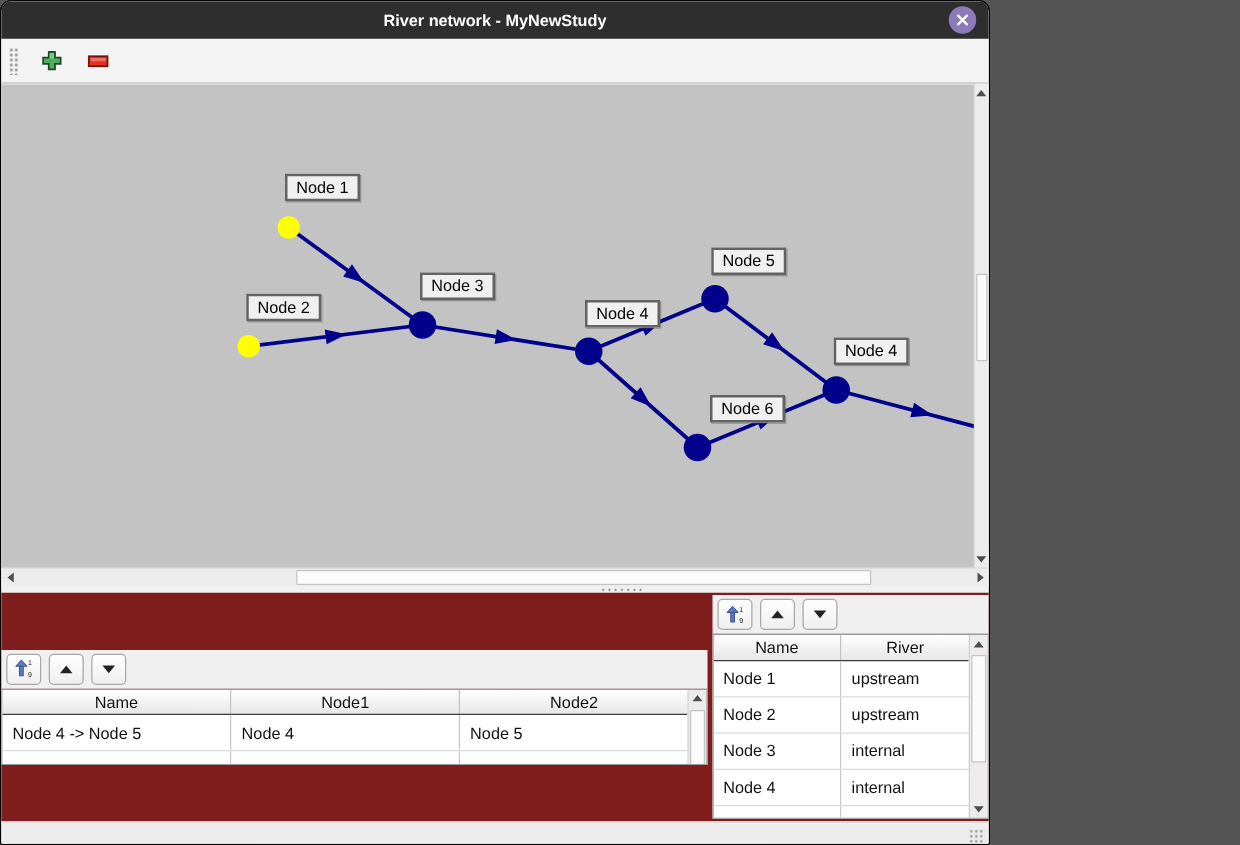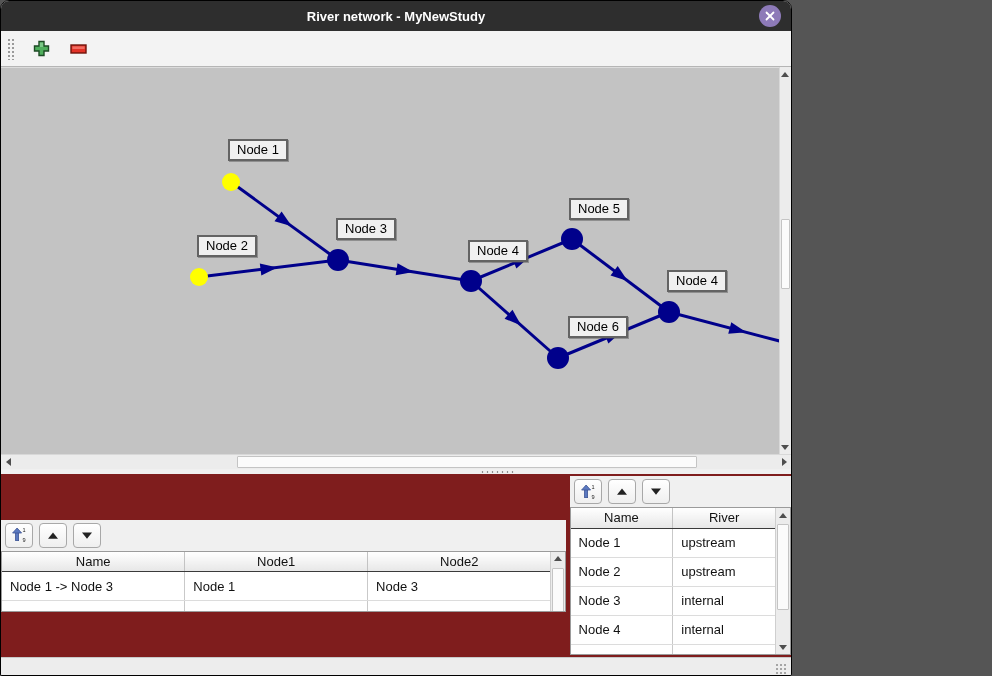--- a/index.html
+++ b/index.html
@@ -266,23 +266,23 @@
         <table>
           <thead>
               <tr>
                 <th>Name</th>
                 <th>Node1</th>
                 <th>Node2</th>
               </tr>
             </thead>
           <tbody>
               <tr>
-                <td>Node 1 -&gt; Node 3</td>
-                <td>Node 1</td>
-                <td>Node 3</td>
+                <td>Node 4 -&gt; Node 5</td>
+                <td>Node 4</td>
+                <td>Node 5</td>
               </tr>
               <tr class="partial">
                 <td></td>
                 <td></td>
                 <td></td>
               </tr>
             </tbody>
         </table>
         <div class="tscroll">
           <button class="sb-btn">

